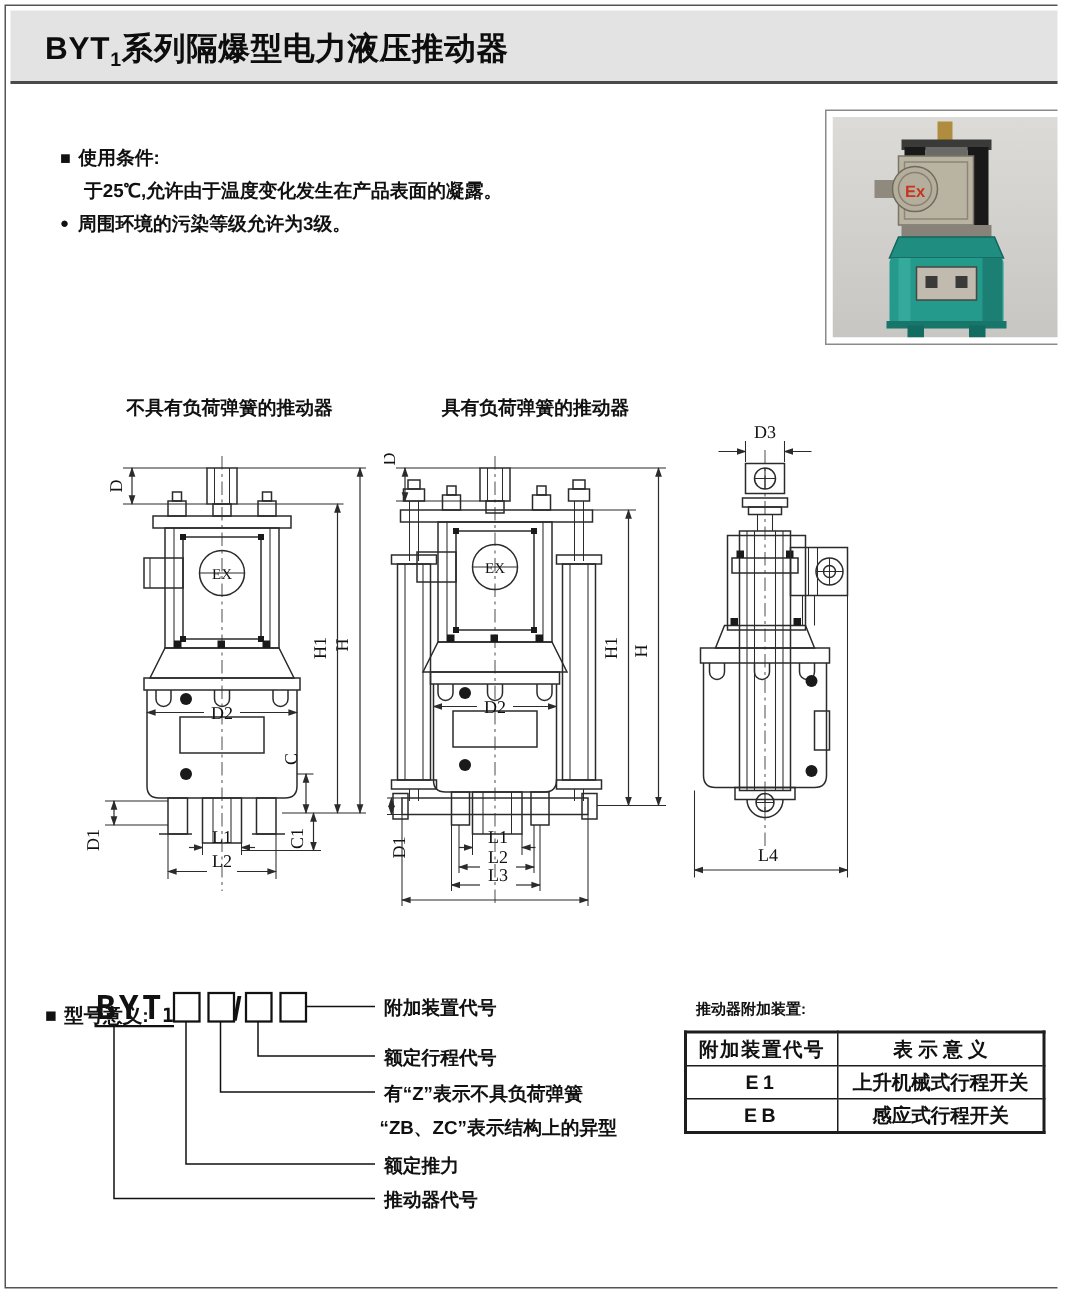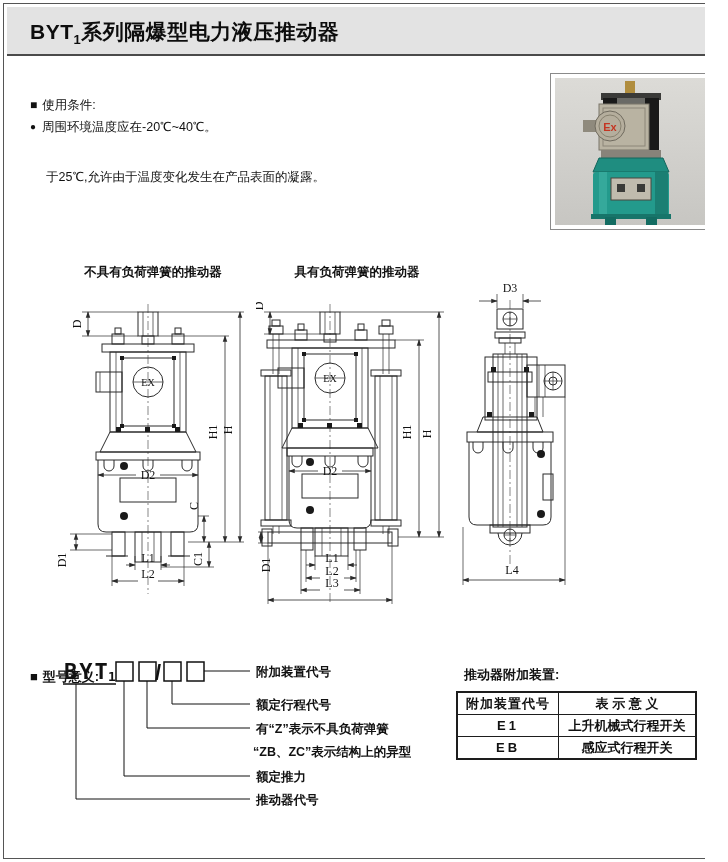--- a/index.html
+++ b/index.html
@@ -5,25 +5,25 @@
   html,body{margin:0;padding:0;background:#fff;}
   #page{position:relative;width:660px;height:862px;background:#ffffff;overflow:hidden;
         font-family:"Liberation Sans",sans-serif;color:#111;padding-left:45px;}
   .page-frame{position:absolute;left:3px;top:3px;width:720px;height:854px;border:1px solid #555;}
   
   .header{position:absolute;left:7px;top:7px;width:713px;height:47px;background:#e3e3e3;
           border-bottom:2px solid #4a4a4a;}
   .header .title{position:absolute;left:23px;top:11px;font-size:21px;font-weight:bold;color:#0d0d0d;letter-spacing:0.5px;}
   .header .title sub{font-size:13px;}
   
-  .conditions{position:absolute;left:30px;top:94px;width:525px;font-size:12.5px;font-weight:normal;line-height:22px;}
+  .conditions{position:absolute;left:40px;top:94px;width:525px;font-size:12.5px;font-weight:bold;line-height:22px;}
   .cond-line{white-space:nowrap;}
   .cond-line .sq{font-size:12px;margin-right:5px;}
   .cond-line .bu{font-size:10px;margin-right:6px;vertical-align:1px;}
-  .cond-cont{padding-left:16px;margin-top:28px;}
+  .cond-cont{padding-left:16px;}
   
   .photo-frame{position:absolute;left:550px;top:73px;width:162px;height:157px;background:#fff;
                border:1px solid #8a8a8a;box-sizing:border-box;padding:4px;}
   .photo-inner{width:100%;height:100%;}
   
   .diag-title{position:absolute;font-size:12.5px;font-weight:bold;text-align:center;}
   #dt1{left:58px;top:264px;width:190px;}
   #dt2{left:262px;top:264px;width:190px;}
   .dsvg{position:absolute;}
   #svg1{left:56px;top:282px;}
@@ -38,41 +38,41 @@
   text.ex{font-family:"Liberation Serif",serif;font-size:10px;fill:#111;}
   
   .model-heading{position:absolute;left:30px;top:668px;font-size:13px;font-weight:bold;}
   .model-heading .sq{margin-right:5px;}
   #msvg{position:absolute;left:60px;top:652px;}
   #msvg text.code{font-family:"DejaVu Sans Mono",monospace;font-weight:bold;font-size:22px;fill:#111;letter-spacing:2px;}
   #msvg text.codesub{font-family:"DejaVu Sans Mono",monospace;font-weight:bold;font-size:13px;fill:#111;}
   #msvg text.mlbl{font-size:12.5px;font-weight:bold;fill:#111;}
   
   .acc{position:absolute;left:456px;top:666px;width:242px;}
-  .acc-title{font-size:13px;font-weight:bold;margin:0 0 7px 8px;}
+  .acc-title{font-size:10px;font-weight:bold;margin:0 0 7px 8px;}
   table.acc-table{border-collapse:collapse;width:241px;border:2px solid #1d1d1d;}
   table.acc-table th,table.acc-table td{border:1px solid #1d1d1d;height:21px;text-align:center;
        font-size:13px;font-weight:bold;padding:0 2px;}
   table.acc-table .c1{width:96px;letter-spacing:1px;}
   td.code-cell{letter-spacing:3px;}
 </style>
 </head>
 <body>
 
 <div id="page">
   <div class="page-frame"></div>
 
   <div class="header">
     <div class="title"><span>BYT</span><sub>1</sub><span>系列隔爆型电力液压推动器</span></div>
   </div>
 
   <div class="conditions">
     <div class="cond-line"><span class="sq">■</span><span>使用条件:</span></div>
-    <div class="cond-line"><span class="bu">●</span><span>周围环境温度应在-20℃~40℃。</span></div>
     <div class="cond-line cond-cont"><span>于25℃,允许由于温度变化发生在产品表面的凝露。</span></div>
+    <div class="cond-line"><span class="bu">●</span><span>周围环境的污染等级允许为3级。</span></div>
   </div>
 
   <div class="photo-frame">
     <svg class="photo-inner" viewBox="0 0 152 147" xmlns="http://www.w3.org/2000/svg">
       <defs>
         <linearGradient id="pbg" x1="0" y1="0" x2="0" y2="1">
           <stop offset="0" stop-color="#dcdbd7"></stop>
             <stop offset="1" stop-color="#c7c6c2"></stop>
         </linearGradient>
       </defs>

